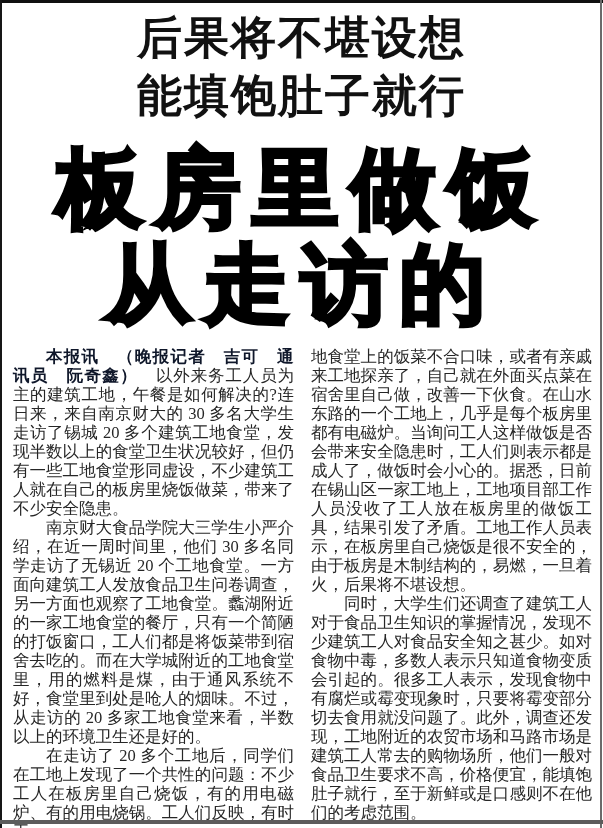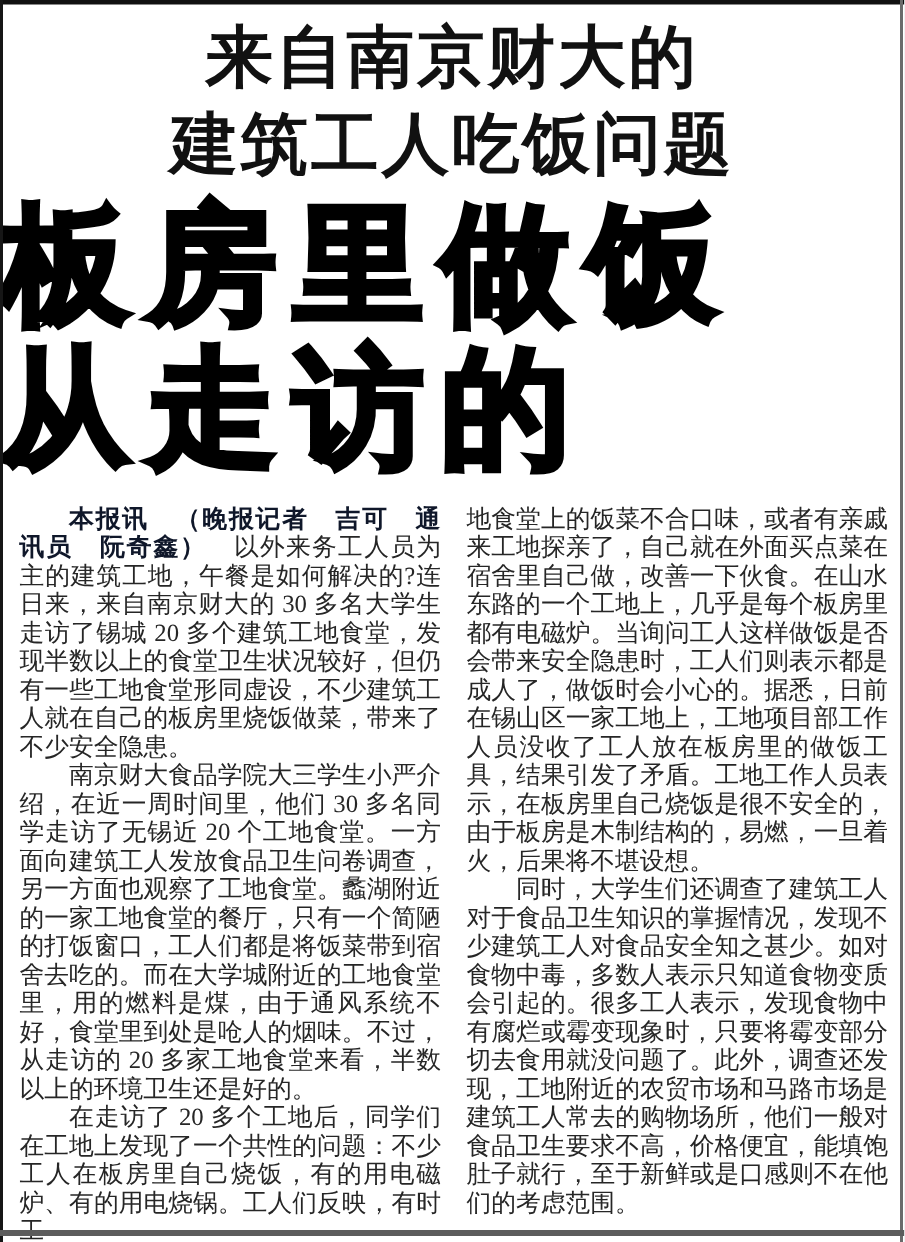--- a/index.html
+++ b/index.html
@@ -22,22 +22,22 @@
   .kicker {
     padding-top: 9px;
     text-align: center;
     font-weight: bold;
     font-size: 45px;
     line-height: 58px;
     letter-spacing: 2px;
     color: #111;
   }
   .headline {
-    margin-top: 4px;
-    text-align: left;
+    margin-top: 15px;
+    text-align: center;
     font-family: "DejaVu Sans", "Liberation Sans", sans-serif;
     font-weight: 900;
     font-size: 86px;
     line-height: 96px;
     letter-spacing: 12px;
     color: #000;
     -webkit-text-stroke: 4px #000;
     white-space: nowrap;
   }
   .body-columns {
@@ -67,22 +67,22 @@
 <body>
 
 <div class="page">
 
   <div class="frame-top"></div>
   <div class="frame-left"></div>
   <div class="frame-right"></div>
   <div class="frame-bottom"></div>
 
   <div class="kicker">
-    <div>来自南京财大的</div>
-    <div>建筑工人吃饭问题</div>
+    <div>后果将不堪设想</div>
+    <div>能填饱肚子就行</div>
   </div>
 
   <div class="headline">
     <div>板房里做饭</div>
     <div>从走访的</div>
   </div>
 
   <div class="body-columns">
     <div class="col">
       <p><span class="lead-bold">本报讯　（晚报记者　吉可　通讯员　阮奇鑫）　</span><span>以外来务工人员为主的建筑工地，午餐是如何解决的?连日来，来自南京财大的 30 多名大学生走访了锡城 20 多个建筑工地食堂，发现半数以上的食堂卫生状况较好，但仍有一些工地食堂形同虚设，不少建筑工人就在自己的板房里烧饭做菜，带来了不少安全隐患。</span></p>

